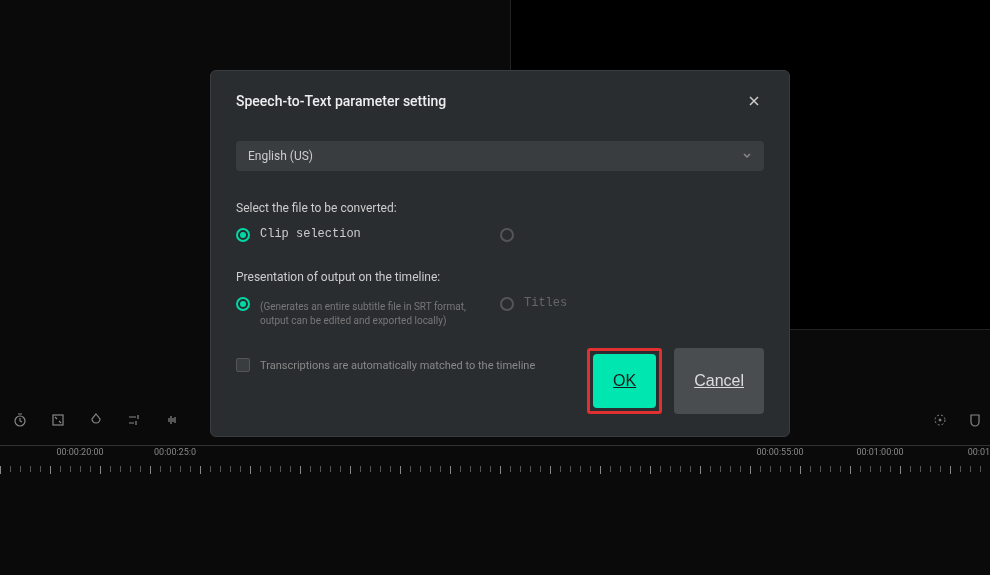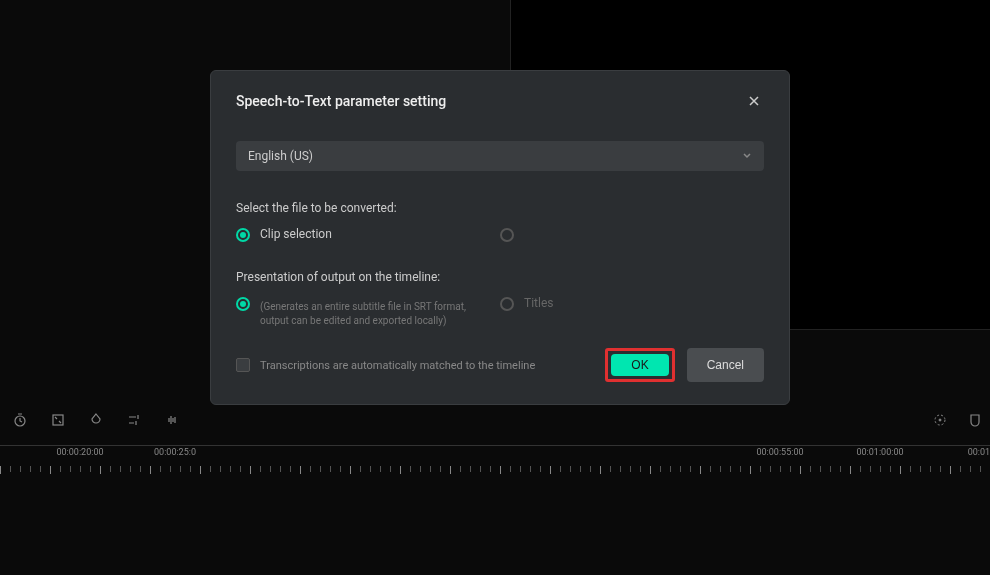--- a/index.html
+++ b/index.html
@@ -175,20 +175,21 @@
       height: 6px;
       border-radius: 50%;
       background: #00d9a6;
     }
     .radio-content {
       flex: 1;
     }
     .radio-label {
       font-size: 12px;
       color: #ccc;
+      font-family: Liberation Mono, monospace;
     }
     .radio-label.dim {
       color: #666;
     }
     .radio-description {
       font-size: 10px;
       color: #777;
       margin-top: 4px;
       line-height: 1.4;
       padding-right: 15px;
@@ -217,25 +218,26 @@
       display: flex;
       justify-content: space-between;
       align-items: flex-start;
       margin-top: 20px;
     }
     .footer-buttons {
       display: flex;
       gap: 12px;
     }
     .btn {
-      padding: 4px 20px;
+      padding: 18px 20px;
       border-radius: 4px;
-      font-size: 12px;
+      font-size: 16px;
       cursor: pointer;
       border: none;
+      text-decoration: underline;
     }
     .btn-primary {
       background: #00e6b0;
       color: #1a1a1a;
       font-weight: 500;
     }
     .btn-secondary {
       background: #4a4d50;
       color: #ddd;
     }

